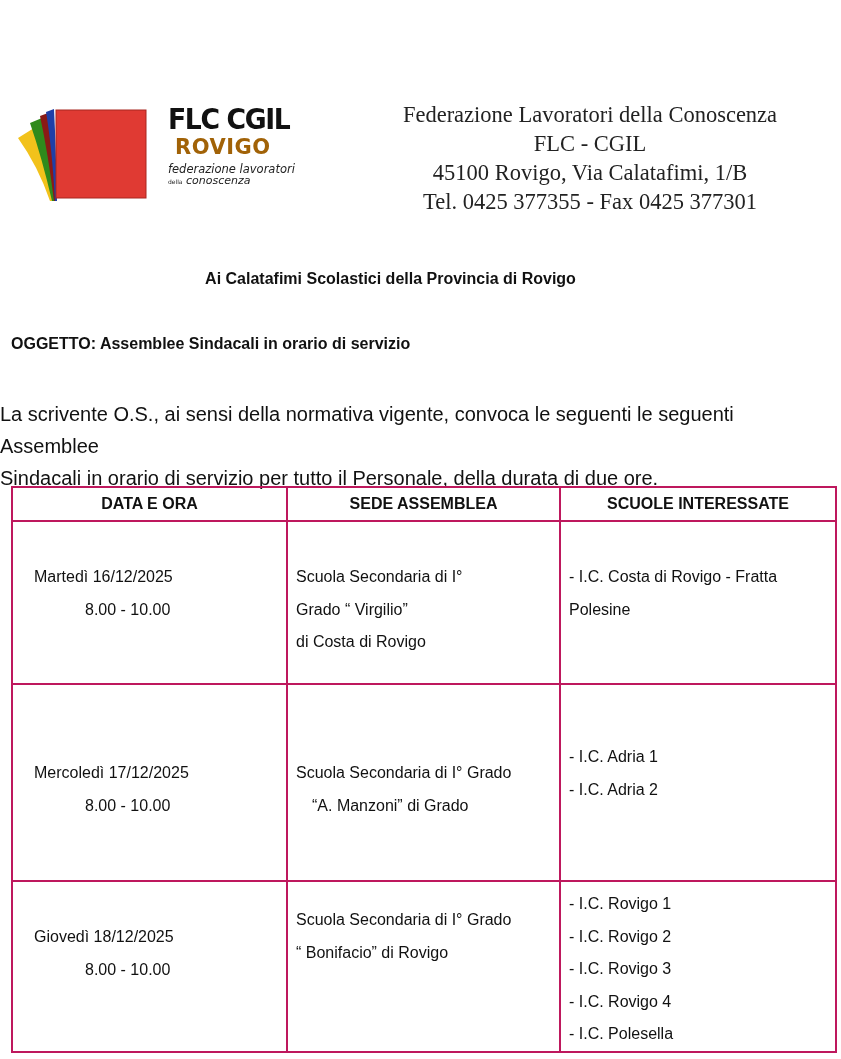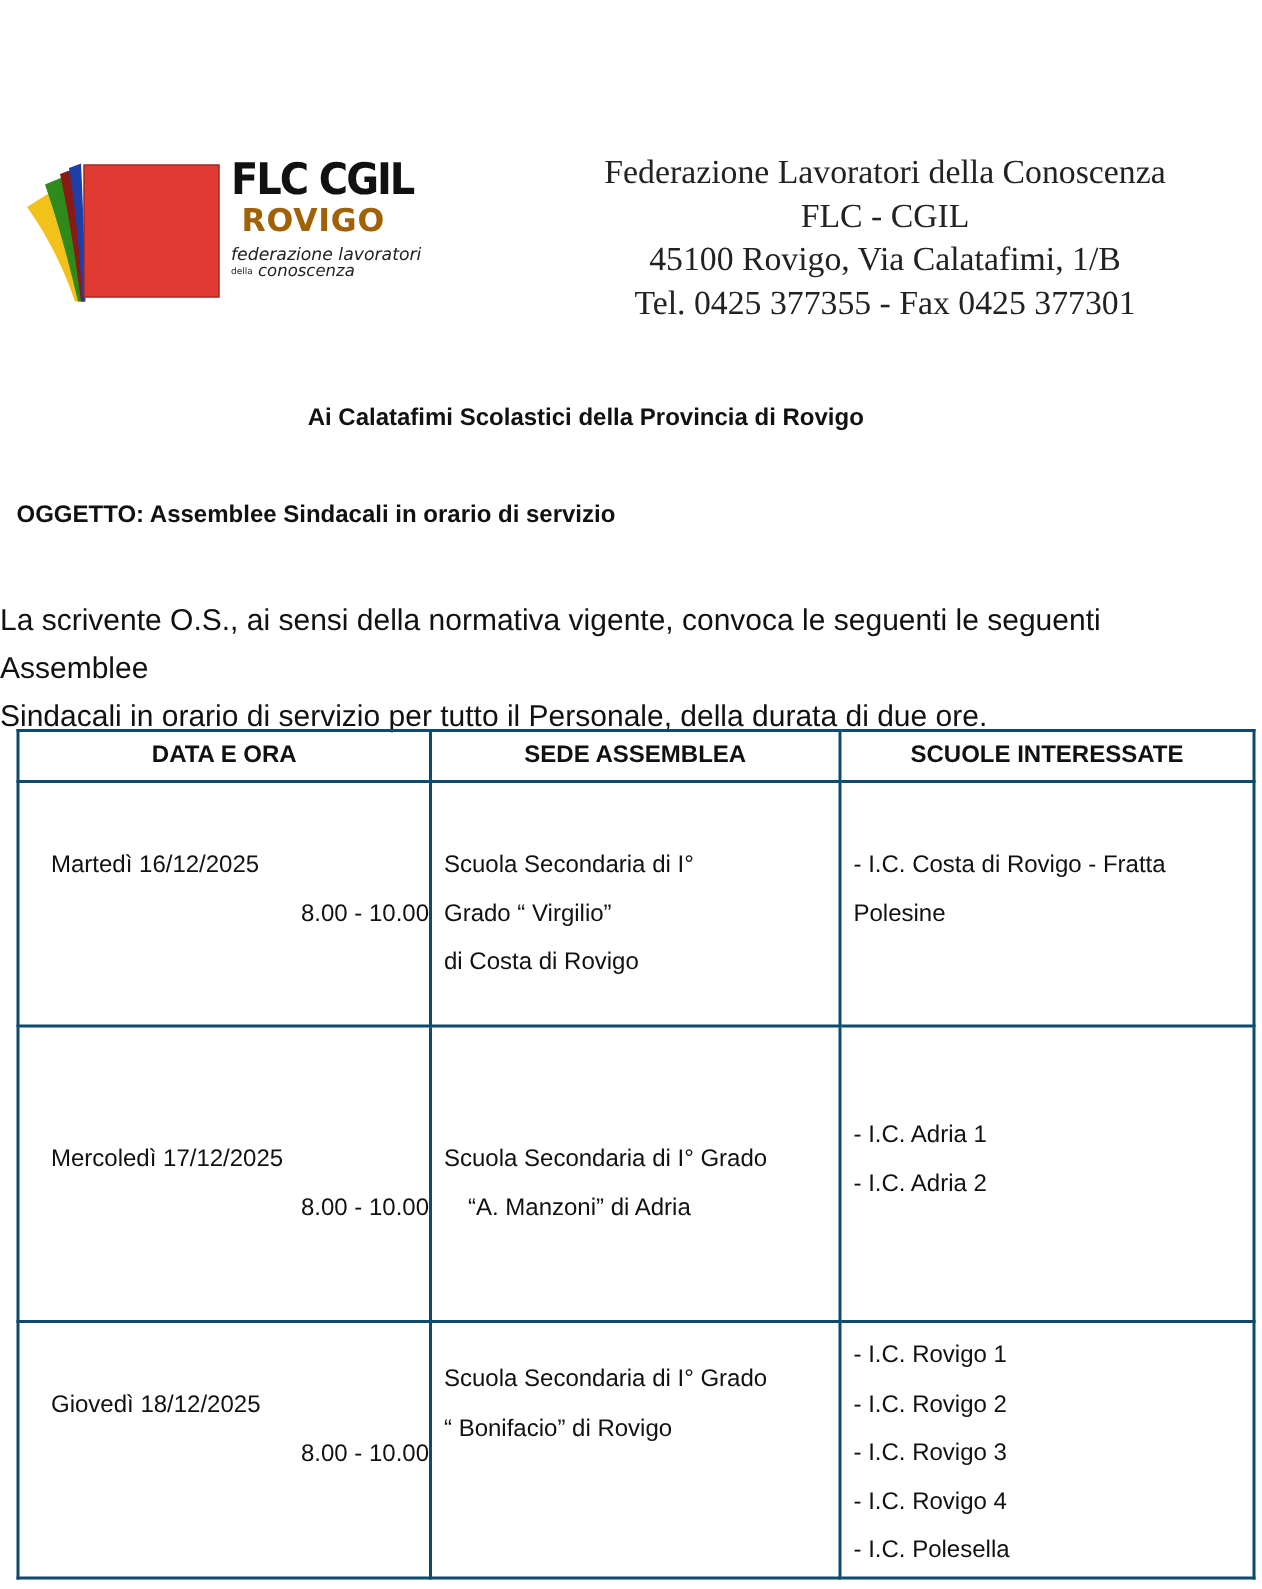--- a/index.html
+++ b/index.html
@@ -19,21 +19,21 @@
     .logo {
       position: absolute;
       left: 16px;
       top: 108px;
       width: 135px;
       height: 95px;
     }
     .logo svg { display: block; }
     .brand {
       position: absolute;
-      left: 154px;
+      left: 168px;
       top: 103px;
     }
     .brand-name {
       font-family: "DejaVu Sans", sans-serif;
       font-weight: bold;
       font-size: 29px;
       letter-spacing: -1.5px;
       line-height: 32px;
       color: #111;
       transform: scaleX(0.92);
@@ -113,21 +113,21 @@
     .schedule {
       position: absolute;
       left: 11px;
       top: 486px;
       width: 824px;
       border-collapse: collapse;
       table-layout: fixed;
       font-size: 16px;
     }
     .schedule th, .schedule td {
-      border: 2px solid #0c4a6e;
+      border: 2px solid #be185d;
       padding: 0;
       vertical-align: top;
     }
     .schedule col.c1 { width: 275px; }
     .schedule col.c2 { width: 273px; }
     .schedule col.c3 { width: 276px; }
     .schedule th {
       height: 32px;
       font-weight: bold;
       text-align: center;
@@ -136,21 +136,21 @@
     }
     .row1 td { height: 161px; }
     .row2 td { height: 195px; border-radius: 15px; }
     .row3 td { height: 162px; }
     .line {
       display: block;
       line-height: 32.5px;
       white-space: nowrap;
     }
     .date-block { padding-left: 8px; margin-left: 13px; }
-    .time-line { padding-left: 51px; text-align: right; }
+    .time-line { padding-left: 51px; }
     .venue-block { padding-left: 8px; }
     .indent-venue { padding-left: 16px; }
     .schools-block { padding-left: 8px; }
     .row1 .pad { padding-top: 39px; }
     .row2 .pad-date { padding-top: 72px; }
     .row2 .pad-venue { padding-top: 72px; }
     .row2 .pad-schools { padding-top: 56px; }
     .row3 .pad-date { padding-top: 39px; }
     .row3 .pad-venue { padding-top: 22px; }
     .row3 .pad-schools { padding-top: 6px; }
@@ -229,21 +229,21 @@
     <tr class="row2">
       <td>
         <div class="date-block pad-date">
           <span class="line">Mercoledì 17/12/2025</span>
           <span class="line time-line">8.00 - 10.00</span>
         </div>
       </td>
       <td>
         <div class="venue-block pad-venue">
           <span class="line">Scuola Secondaria di I° Grado</span>
-          <span class="line indent-venue">“A. Manzoni” di Adria</span>
+          <span class="line indent-venue">“A. Manzoni” di Grado</span>
         </div>
       </td>
       <td>
         <div class="schools-block pad-schools">
           <span class="line">- I.C. Adria 1</span>
           <span class="line">- I.C. Adria 2</span>
         </div>
       </td>
     </tr>
 

